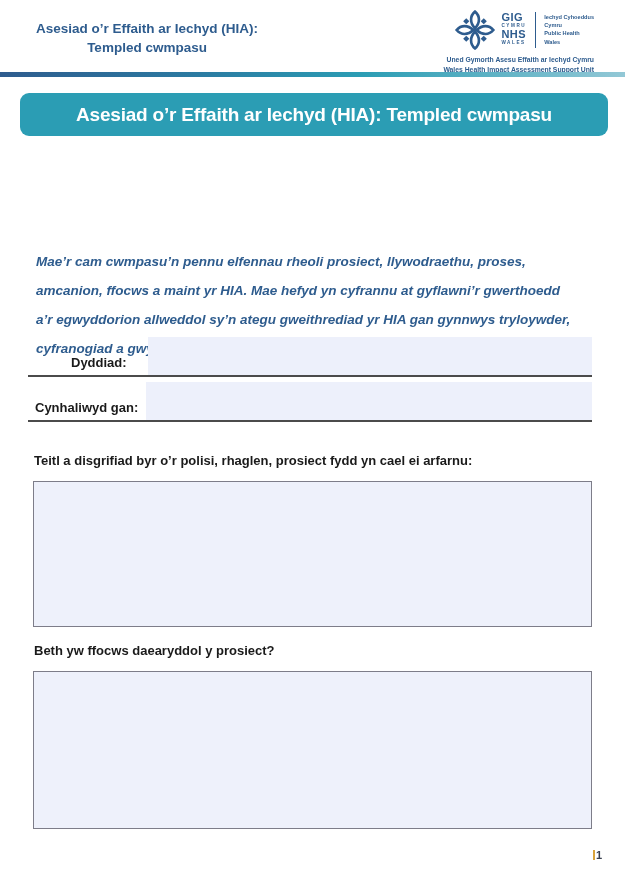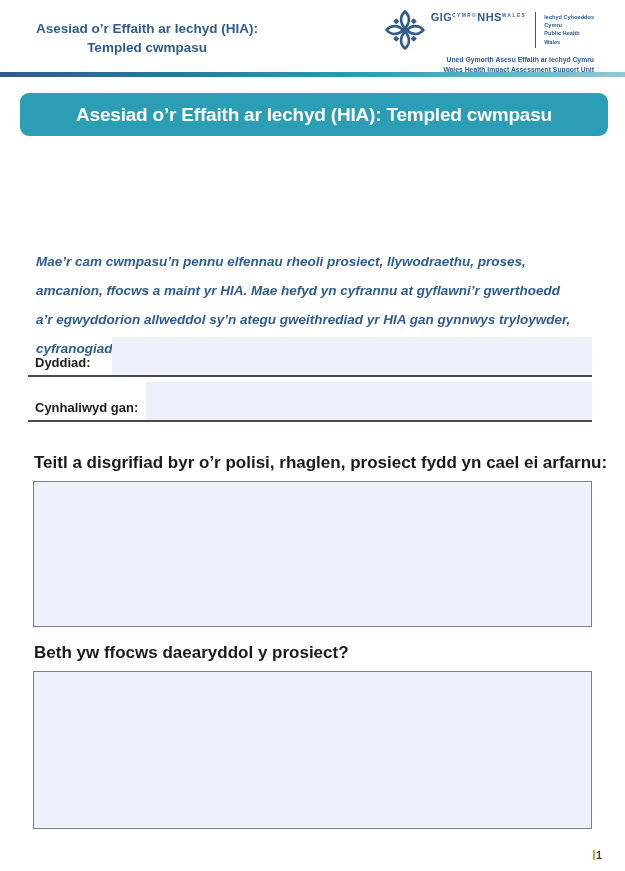--- a/index.html
+++ b/index.html
@@ -17,21 +17,21 @@
     position:absolute; left:36px; top:19px;
     font-size:13.5px; font-weight:bold; line-height:19px;
     color:#2e5c8e; white-space:pre-line;text-align:center;
   }
   .logo-block {
     position:absolute; top:9px; right:31px;
     display:flex; align-items:flex-start; gap:5px;
     color:#2e5c8e;
   }
   .logo-mark { width:42px; height:42px; flex:0 0 auto; }
-  .gig-col { display:flex; flex-direction:row; padding-top:3px; }
+  .gig-col { display:flex; flex-direction:column; padding-top:3px; }
   .gig-big { font-size:11px; font-weight:bold; line-height:10px; letter-spacing:0.5px; }
   .gig-small { font-size:4.6px; font-weight:bold; letter-spacing:1.6px; line-height:7px; }
   .logo-divider { width:0; border-left:1.5px solid #2e5c8e; height:36px; margin:3px 3px 0 4px; }
   .org-col { padding-top:4px; font-size:5.6px; font-weight:bold; line-height:8.2px; white-space:pre-line; }
   .unit-text {
     position:absolute; top:55px; right:31px;
     font-size:6.8px; font-weight:600; line-height:9.5px;
     color:#2e5c8e; text-align:right; white-space:pre-line;
   }
   .header-divider {
@@ -60,31 +60,31 @@
     position:absolute; left:28px; width:564px; height:39.5px;
     display:flex; align-items:stretch;
     border-bottom:2.5px solid #4b4b4b;
   }
   .row-date { top:337px; }
   .row-conducted { top:382px; }
   .row-label {
     display:flex; align-items:flex-end; padding:0 0 5px 7px;
     font-size:13px; font-weight:bold; color:#1a1a1a; flex:0 0 auto;
   }
-  .w1 { width:84px; }
+  .w1 { width:84px;margin-left:36px; }
   .w2 { width:118px; }
   .row-input {
     flex:1 1 auto; height:100%;
     background:#edf0fb; border:none; outline:none;
     font:inherit; font-size:13px; color:#1a1a1a; padding:0 6px;
   }
   
   .section-label {
     position:absolute; left:34px;
-    font-size:17px; font-weight:bold; color:#1a1a1a;
+    font-size:13px; font-weight:bold; color:#1a1a1a;
   }
   .label-title { top:453px; }
   .label-geo   { top:643px; }
   .box-area {
     position:absolute; left:33px; width:559px;
     background:#eef1fb; border:1.5px solid #7d7d89;
     resize:none; outline:none;
     font:inherit; font-size:13px; color:#1a1a1a; padding:6px 8px;
   }
   .box-title { top:481px; height:146px; }

